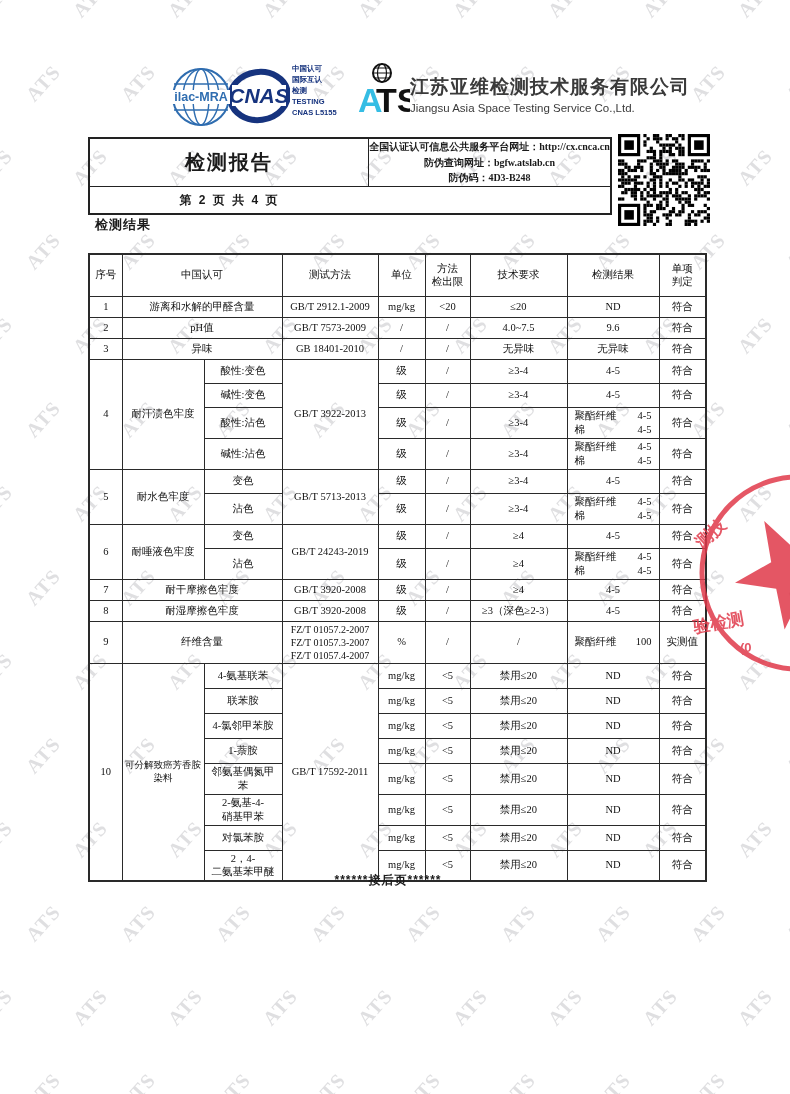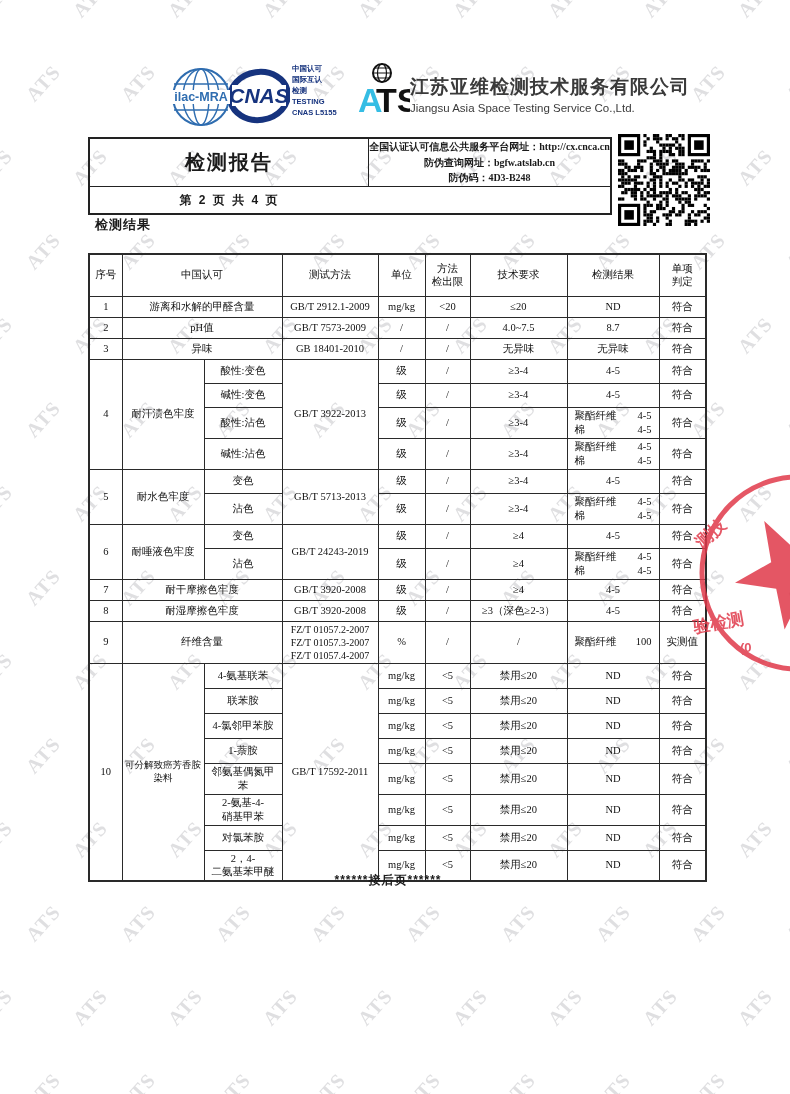--- a/index.html
+++ b/index.html
@@ -615,21 +615,21 @@
             <td>ND</td>
             <td>符合</td>
           </tr>
           <tr style="height: 21px;">
             <td>2</td>
             <td colspan="2">pH值</td>
             <td>GB/T 7573-2009</td>
             <td>/</td>
             <td>/</td>
             <td>4.0~7.5</td>
-            <td>8.7</td>
+            <td>9.6</td>
             <td>符合</td>
           </tr>
           <tr style="height: 21px;">
             <td>3</td>
             <td colspan="2">异味</td>
             <td>GB 18401-2010</td>
             <td>/</td>
             <td>/</td>
             <td>无异味</td>
             <td>无异味</td>

